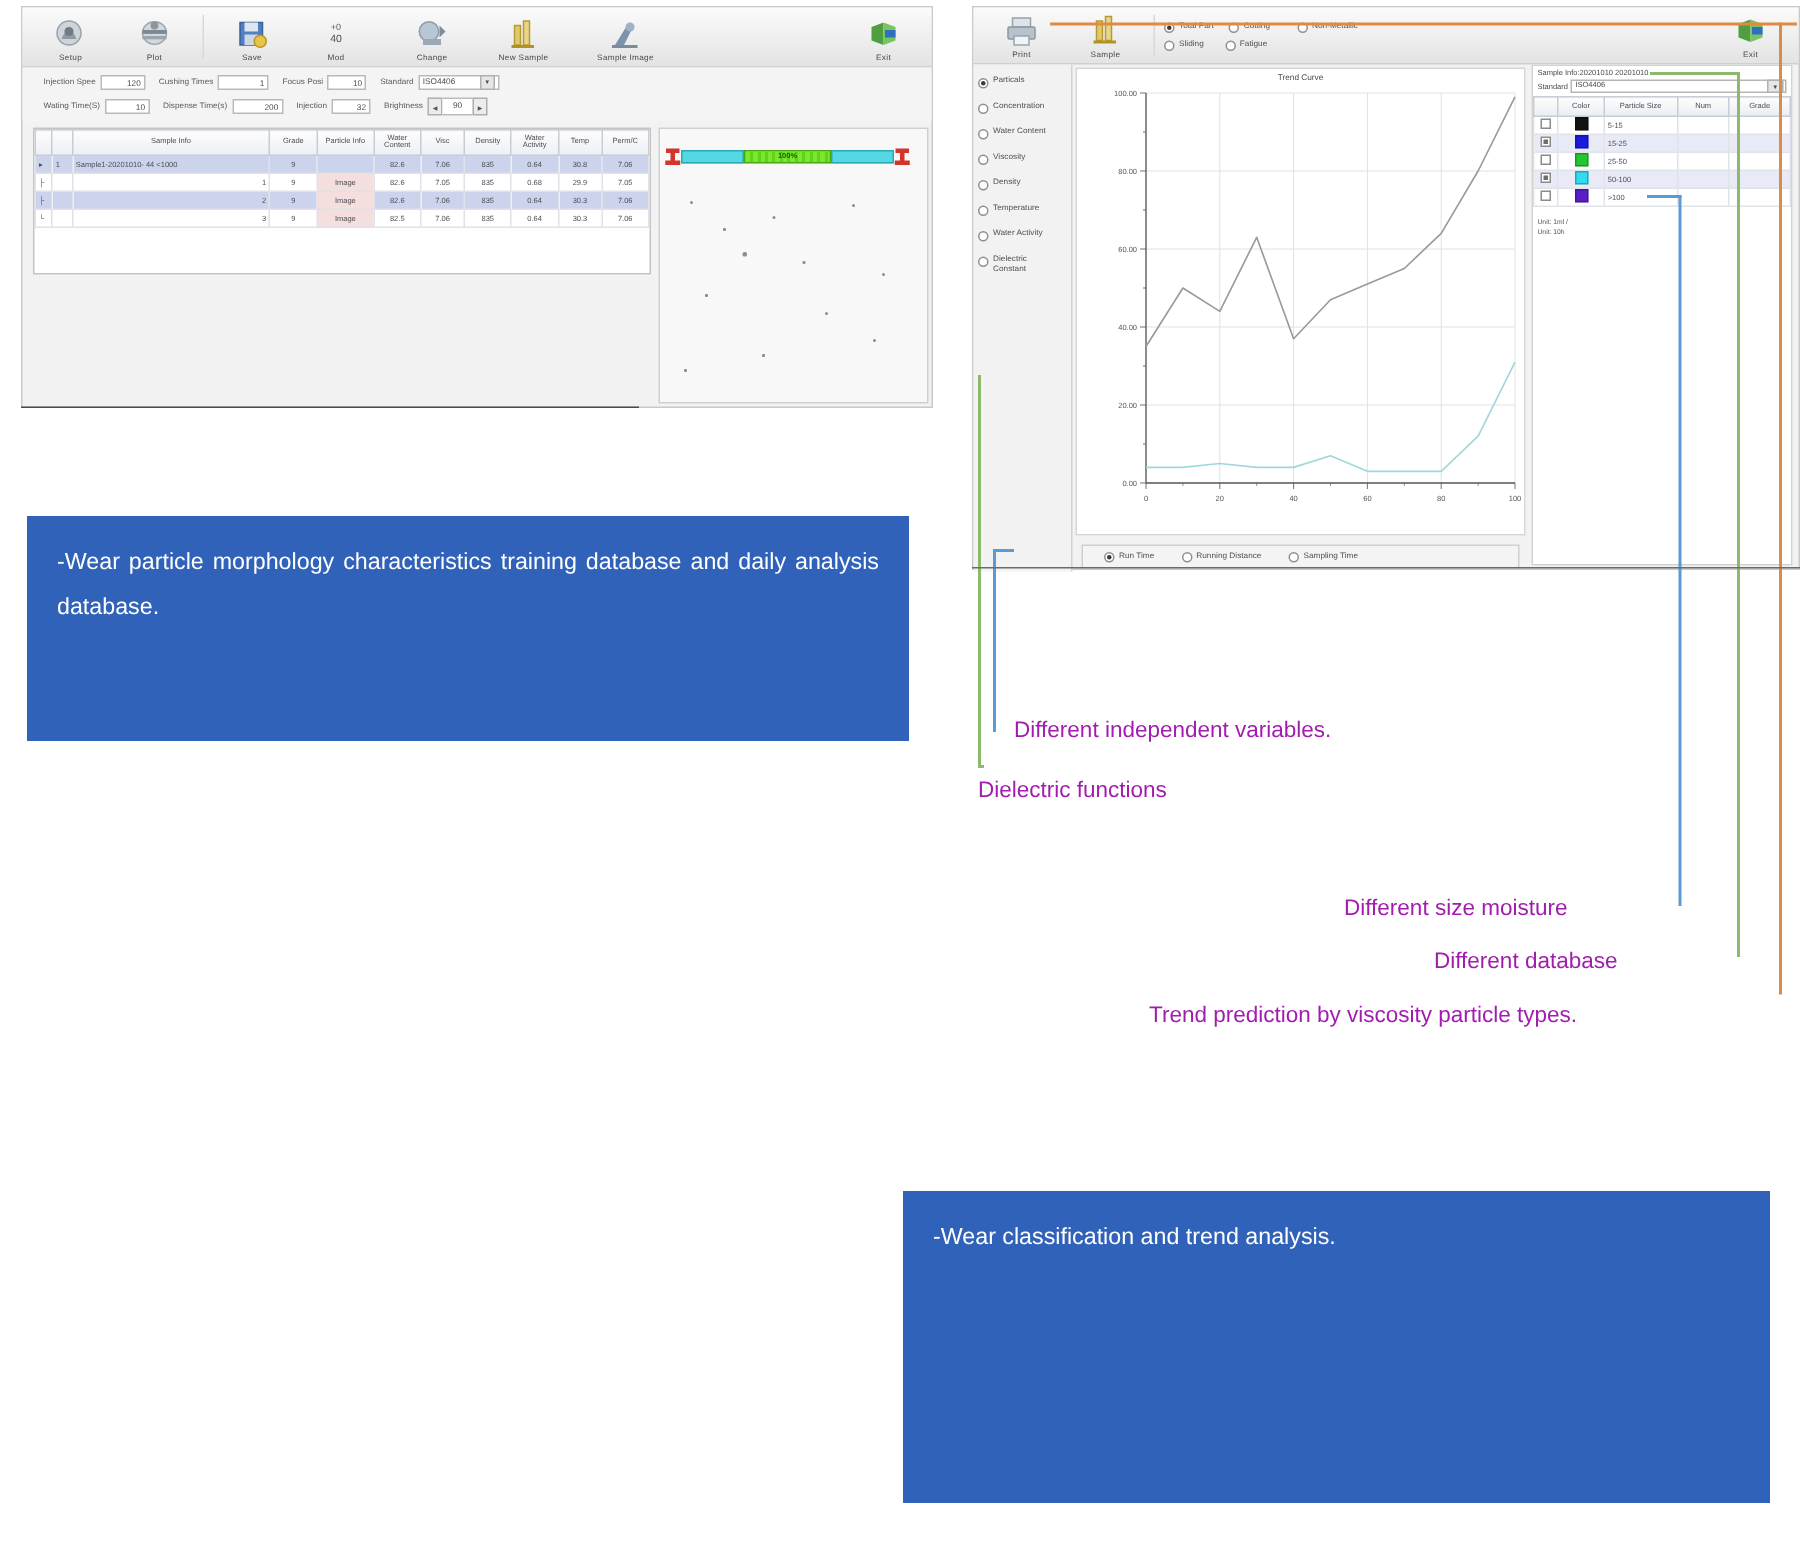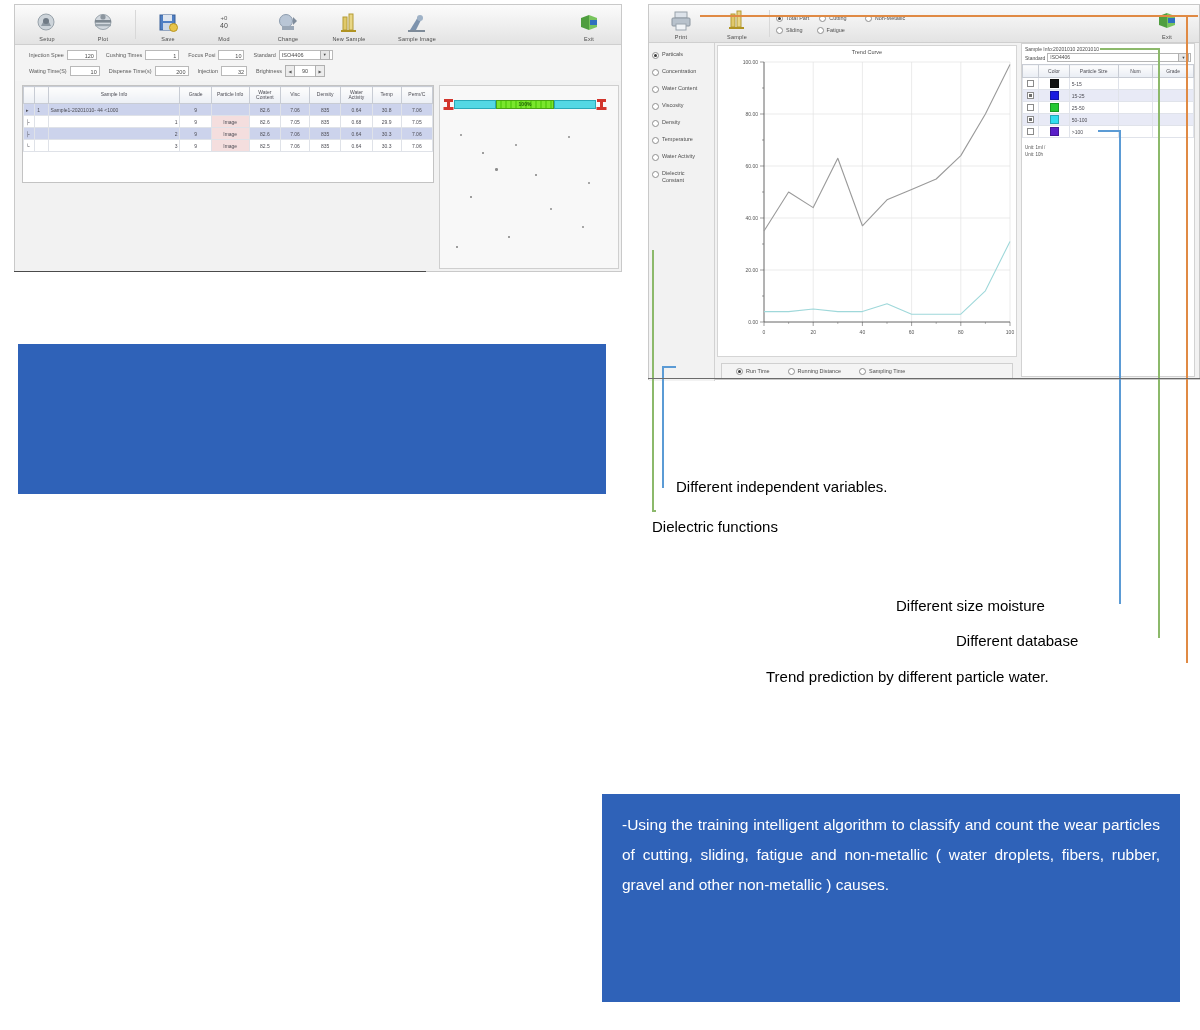--- a/index.html
+++ b/index.html
@@ -127,21 +127,21 @@
   .swatch{width:7px;height:7px;display:inline-block;border:1px solid rgba(0,0,0,.25);}
   .unitline{font-size:4.5px;color:#555;padding-left:3px;line-height:7px;}
   
   .callout{
     position:absolute;background:#2f62b8;color:#ffffff;
     box-sizing:border-box;padding:16px 20px;
     font-size:15.5px;line-height:30px;text-align:justify;
   }
   .callout p{margin:0;}
   
-  .anno{position:absolute;font-size:15px;color:#000000;white-space:nowrap;}
+  .anno{position:absolute;font-size:15px;color:#a21caf;white-space:nowrap;}
   .vline{position:absolute;}
   .hline{position:absolute;}
 </style>
 </head>
 <body>
 
 <div class="win" style="left:14px;top:4px;width:608px;height:268px;">
 
   <div class="ribbon" style="position:absolute;left:0;top:0;width:100%;height:40px;">
     <div class="rib-grp">
@@ -612,23 +612,24 @@
 <div class="vline" style="left:662px;top:366px;width:2px;height:122px;background:#5b9bd5;"></div>
 <div class="hline" style="left:662px;top:366px;width:14px;height:2px;background:#5b9bd5;"></div>
 
 <div class="vline" style="left:1119px;top:130px;width:2px;height:474px;background:#5b9bd5;"></div>
 <div class="hline" style="left:1098px;top:130px;width:23px;height:2px;background:#5b9bd5;"></div>
 
 <div class="hline" style="left:14px;top:271px;width:412px;height:1px;background:#4a4a4a;"></div>
 <div class="hline" style="left:648px;top:378px;width:552px;height:1px;background:#6b6b6b;"></div>
 
 <div class="callout" style="left:18px;top:344px;width:588px;height:150px;">
+  <p>-Wear particle morphology characteristics training database and daily analysis database.</p>
 </div>
 
 <div class="callout" style="left:602px;top:794px;width:578px;height:208px;">
-  <p>-Using the training intelligent algorithm to classify and count the wear particles of cutting, sliding, fatigue and non-metallic ( water droplets, fibers, rubber, gravel and other non-metallic ) causes.</p>
+  <p style="text-align:left">-Wear classification and trend analysis.</p>
 </div>
 
 <div class="anno" style="left:676px;top:478px;">Different independent variables.</div>
 <div class="anno" style="left:652px;top:518px;">Dielectric functions</div>
 <div class="anno" style="left:896px;top:597px;">Different size moisture</div>
 <div class="anno" style="left:956px;top:632px;">Different database</div>
-<div class="anno" style="left:766px;top:668px;">Trend prediction by different particle water.</div>
+<div class="anno" style="left:766px;top:668px;">Trend prediction by viscosity particle types.</div>
 
 </body></html>

